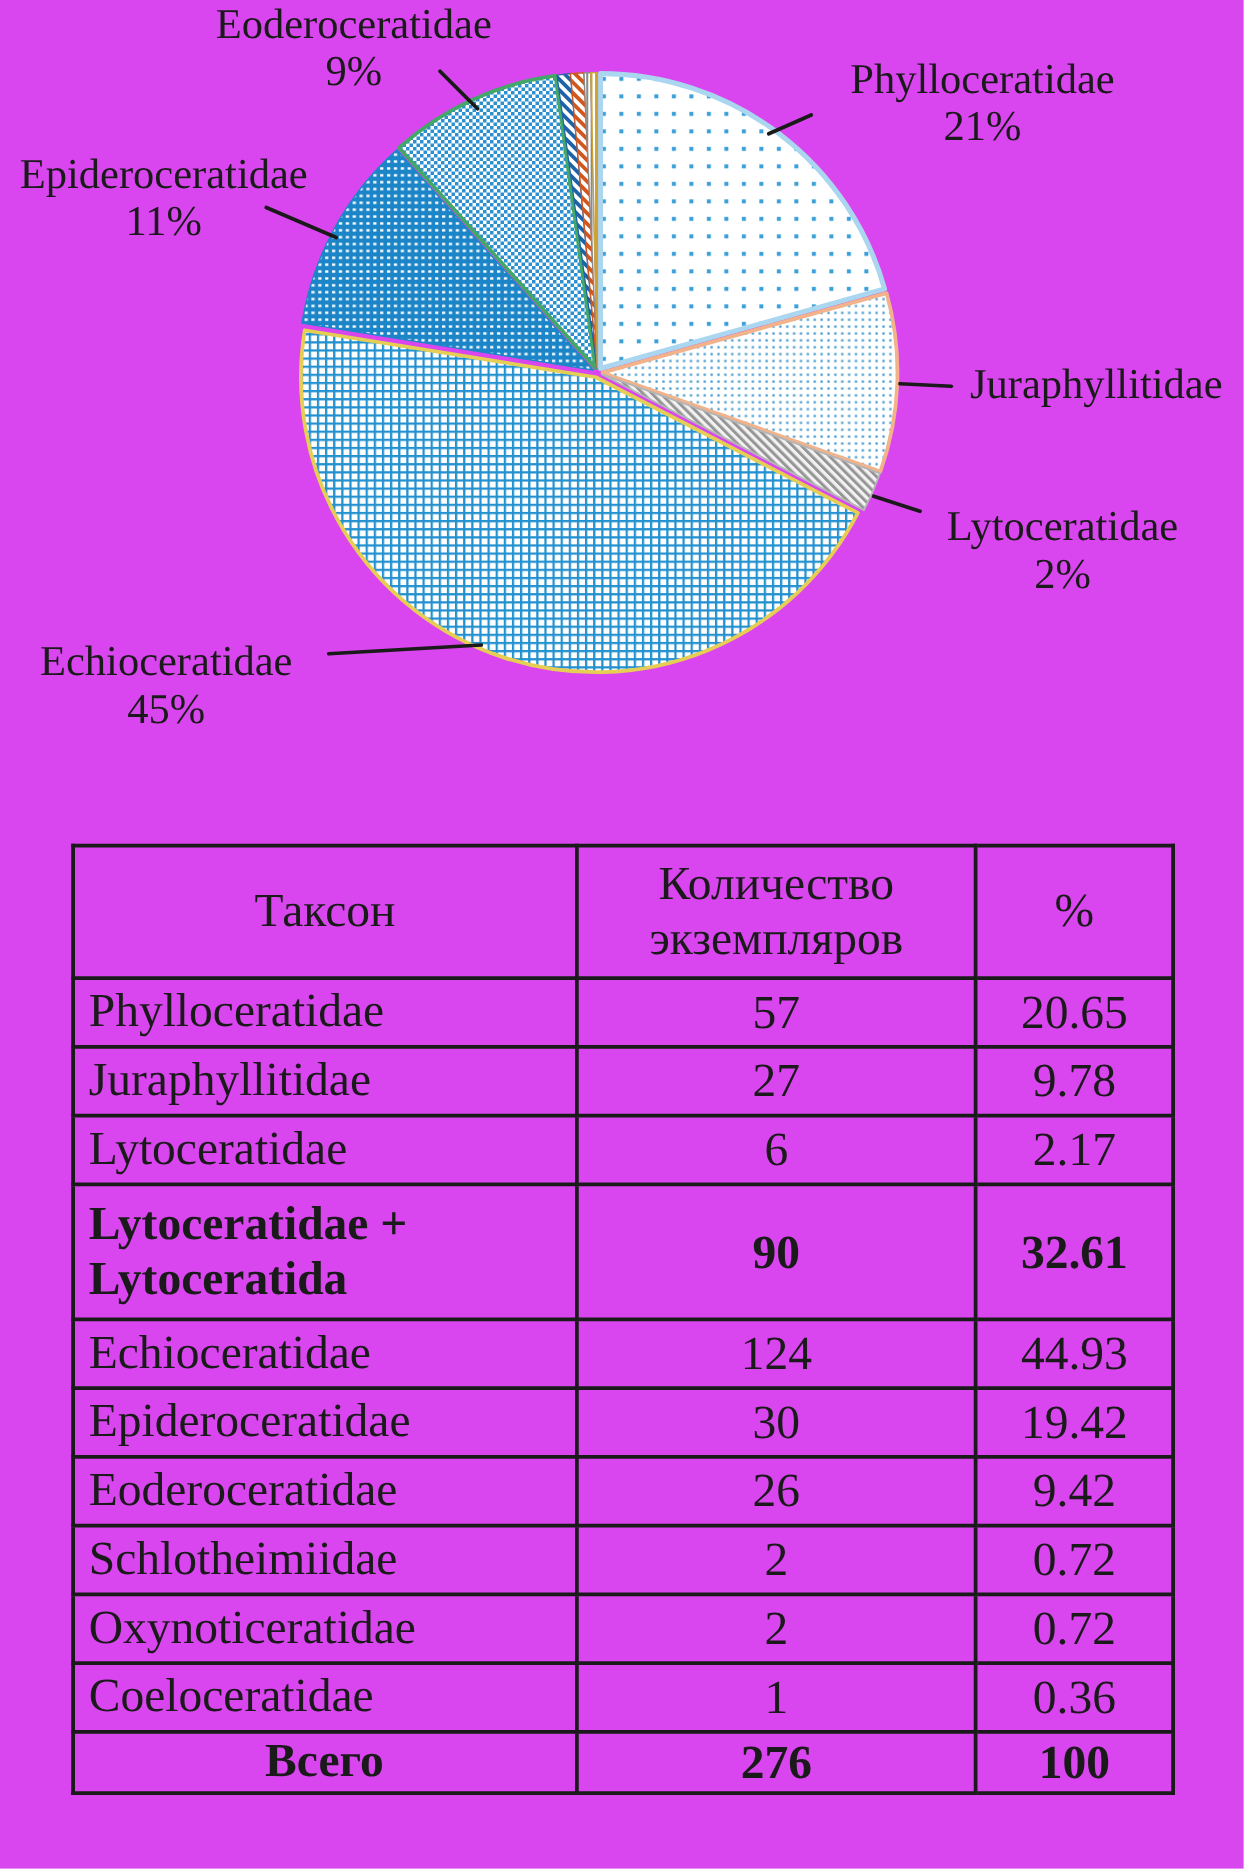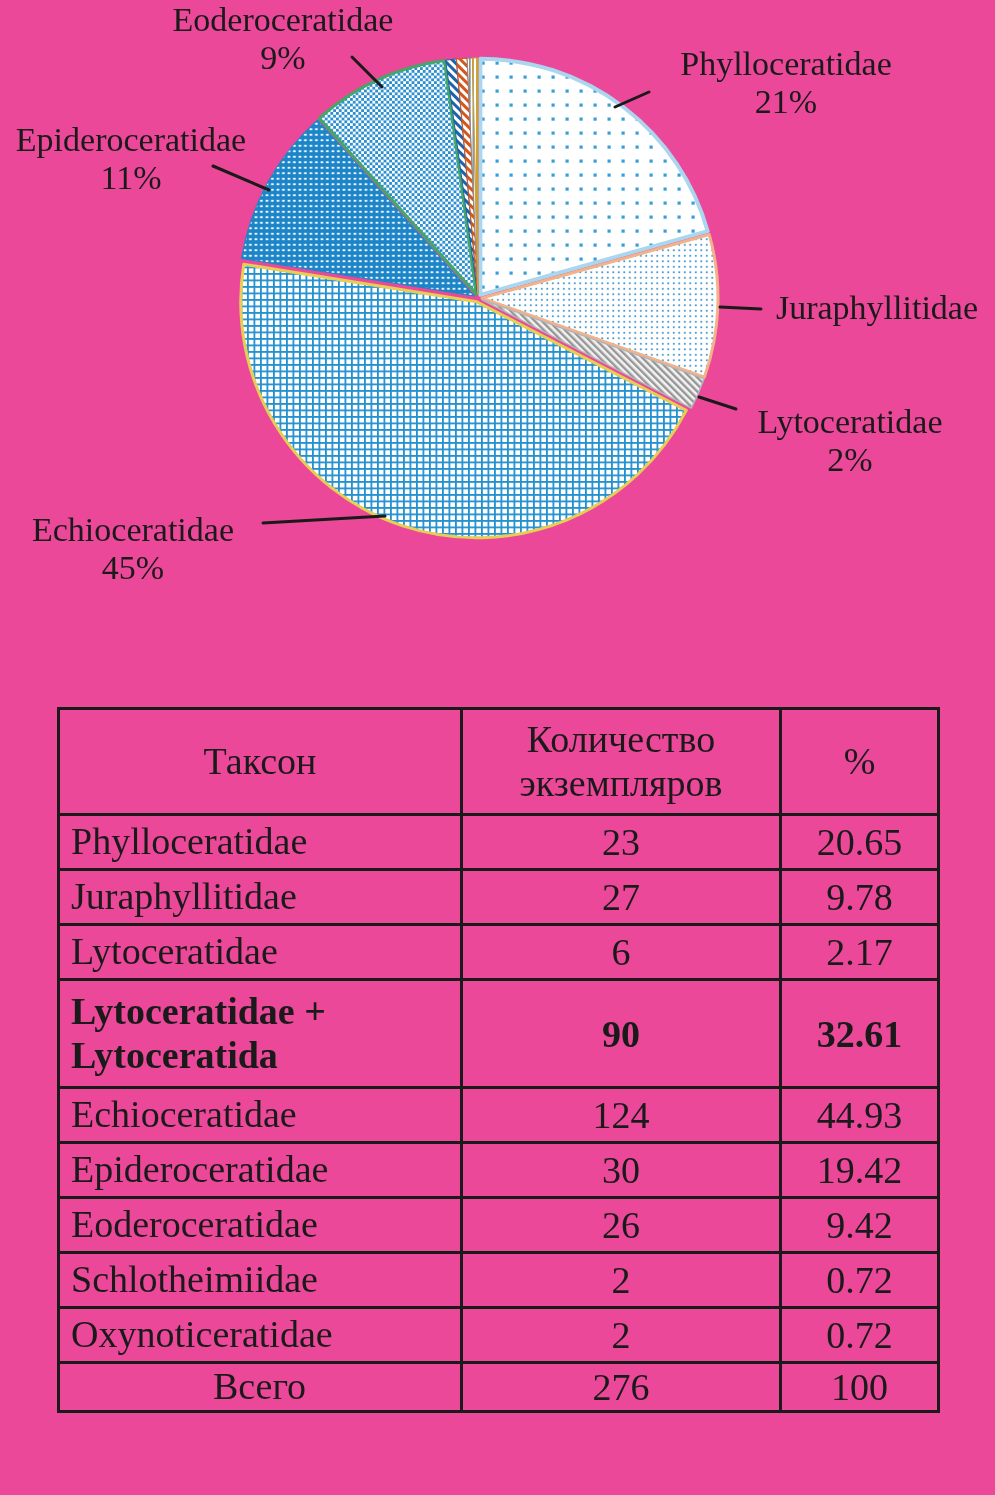--- a/index.html
+++ b/index.html
@@ -1,48 +1,48 @@
 <!DOCTYPE html>
 <html><head>
 <meta charset="utf-8">
 <style>
   html,body{margin:0;padding:0;background:#fff;}
   .figure{
-    position:relative;width:995px;height:1495px;background:#ec4899;overflow:hidden;
+    position:relative;width:995px;height:1495px;background:#d946ef;overflow:hidden;
     font-family:"Liberation Serif","DejaVu Serif",serif;color:#1a1a1a;
   }
   
   #pie-svg{position:absolute;left:0;top:0;}
   .callout{
     position:absolute;text-align:center;line-height:38px;font-size:34px;
     transform:translateX(-50%);white-space:nowrap;
   }
   .callout-eoderoceratidae {left:283px;top:1px;}
   .callout-epideroceratidae{left:131px;top:121px;}
   .callout-phylloceratidae {left:786px;top:45px;}
   .callout-juraphyllitidae {left:877px;top:289px;}
   .callout-lytoceratidae   {left:850px;top:403px;}
   .callout-echioceratidae  {left:133px;top:511px;}
   
   table.data-table{
     position:absolute;left:57px;top:675px;width:880px;
     border-collapse:collapse;table-layout:fixed;
-    font-size:38px;color:#1a1a1a;margin-top:32px;
+    font-size:38px;color:#1a1a1a;
   }
   table.data-table col.c1{width:403px;}
   table.data-table col.c2{width:319px;}
   table.data-table col.c3{width:158px;}
   table.data-table,table.data-table th,table.data-table td{
     border:3px solid #1a1a1a;
   }
   table.data-table th{font-weight:normal;text-align:center;line-height:1.15;}
   table.data-table tr{height:55px;}
   table.data-table tr.header-row{height:106px;}
   table.data-table tr.bold-row{height:108px;font-weight:bold;}
-  table.data-table tr.total-row{height:46px;}
+  table.data-table tr.total-row{height:46px;font-weight:bold;}
   td.taxon{text-align:left;padding-left:11px;line-height:1.15;}
   td.num{text-align:center;}
   tr.total-row td.taxon{text-align:center;padding-left:0;}
 </style>
 </head>
 <body>
 
 <div class="figure">
 
   <svg id="pie-svg" width="995" height="640" viewBox="0 0 995 640">
@@ -145,21 +145,21 @@
         <col class="c3">
       </colgroup>
     <tbody>
         <tr class="header-row">
       <th>Таксон</th>
       <th>Количество экземпляров</th>
       <th>%</th>
     </tr>
     <tr>
       <td class="taxon">Phylloceratidae</td>
-      <td class="num">23</td>
+      <td class="num">57</td>
       <td class="num">20.65</td>
     </tr>
     <tr>
       <td class="taxon">Juraphyllitidae</td>
       <td class="num">27</td>
       <td class="num">9.78</td>
     </tr>
     <tr>
       <td class="taxon">Lytoceratidae</td>
       <td class="num">6</td>
@@ -188,20 +188,25 @@
     <tr>
       <td class="taxon">Schlotheimiidae</td>
       <td class="num">2</td>
       <td class="num">0.72</td>
     </tr>
     <tr>
       <td class="taxon">Oxynoticeratidae</td>
       <td class="num">2</td>
       <td class="num">0.72</td>
     </tr>
+    <tr>
+      <td class="taxon">Coeloceratidae</td>
+      <td class="num">1</td>
+      <td class="num">0.36</td>
+    </tr>
     <tr class="total-row">
       <td class="taxon">Всего</td>
       <td class="num">276</td>
       <td class="num">100</td>
     </tr>
   </tbody>
     </table>
 </div>
 
 </body></html>

